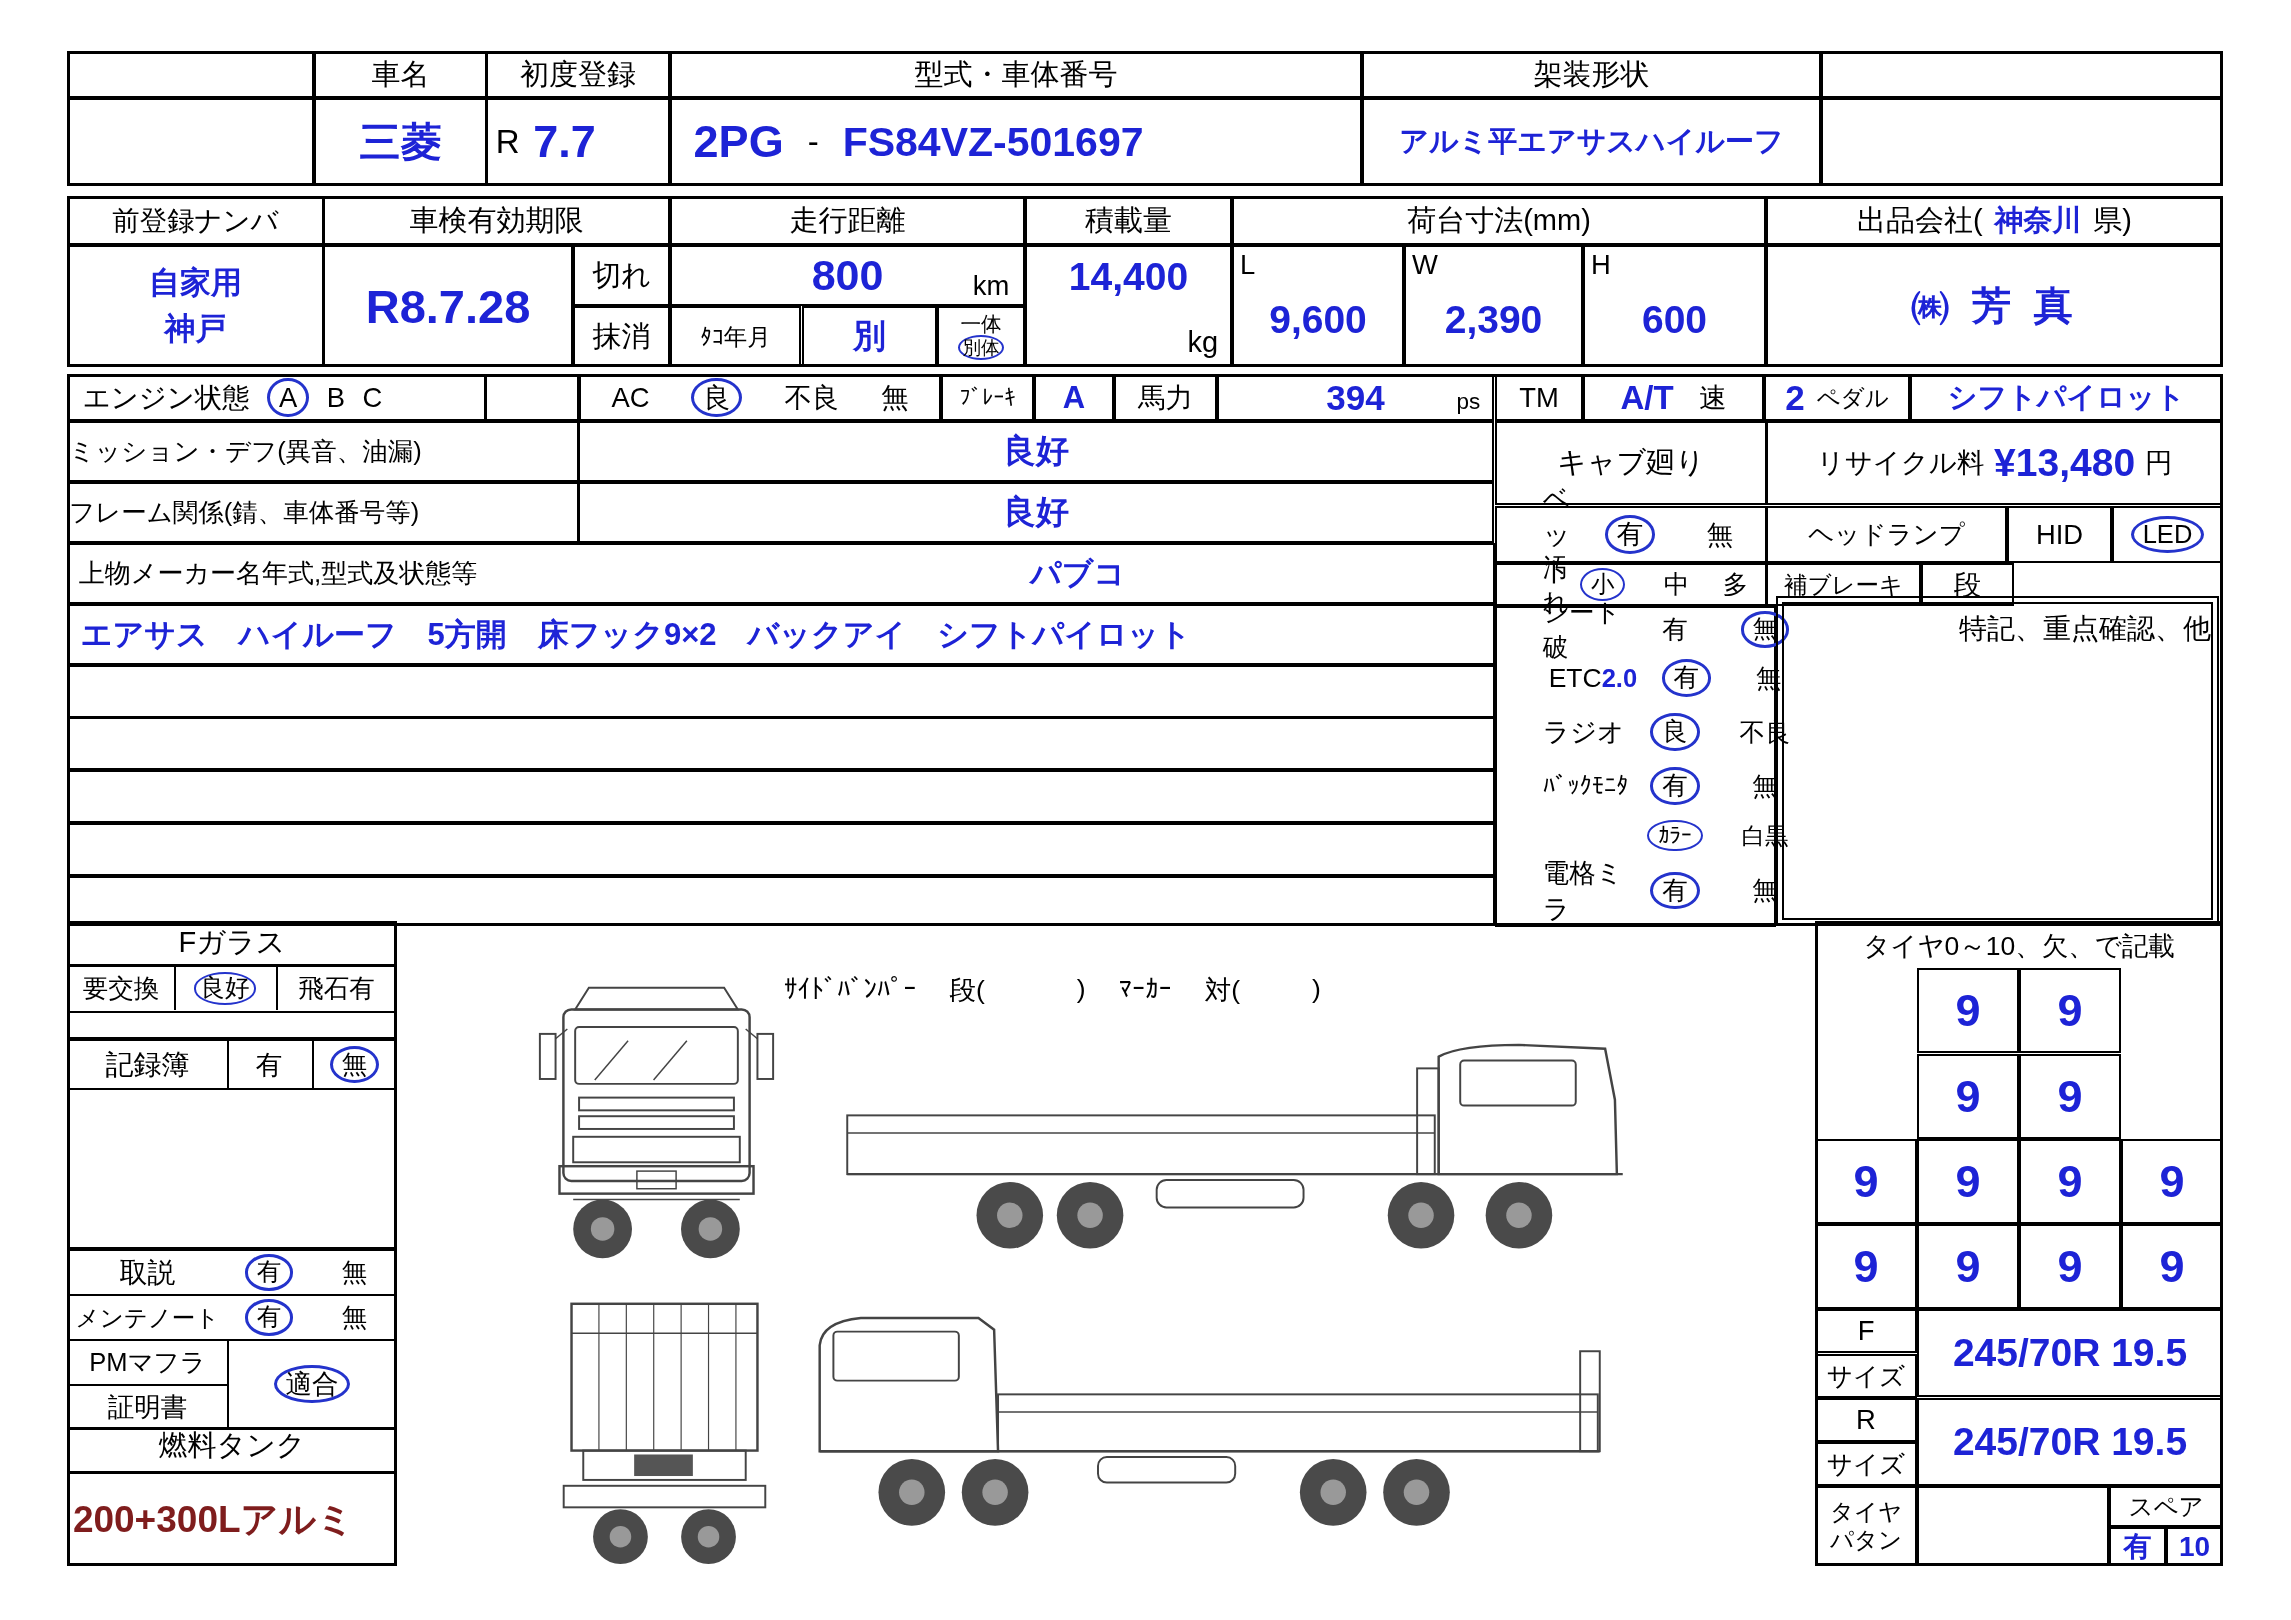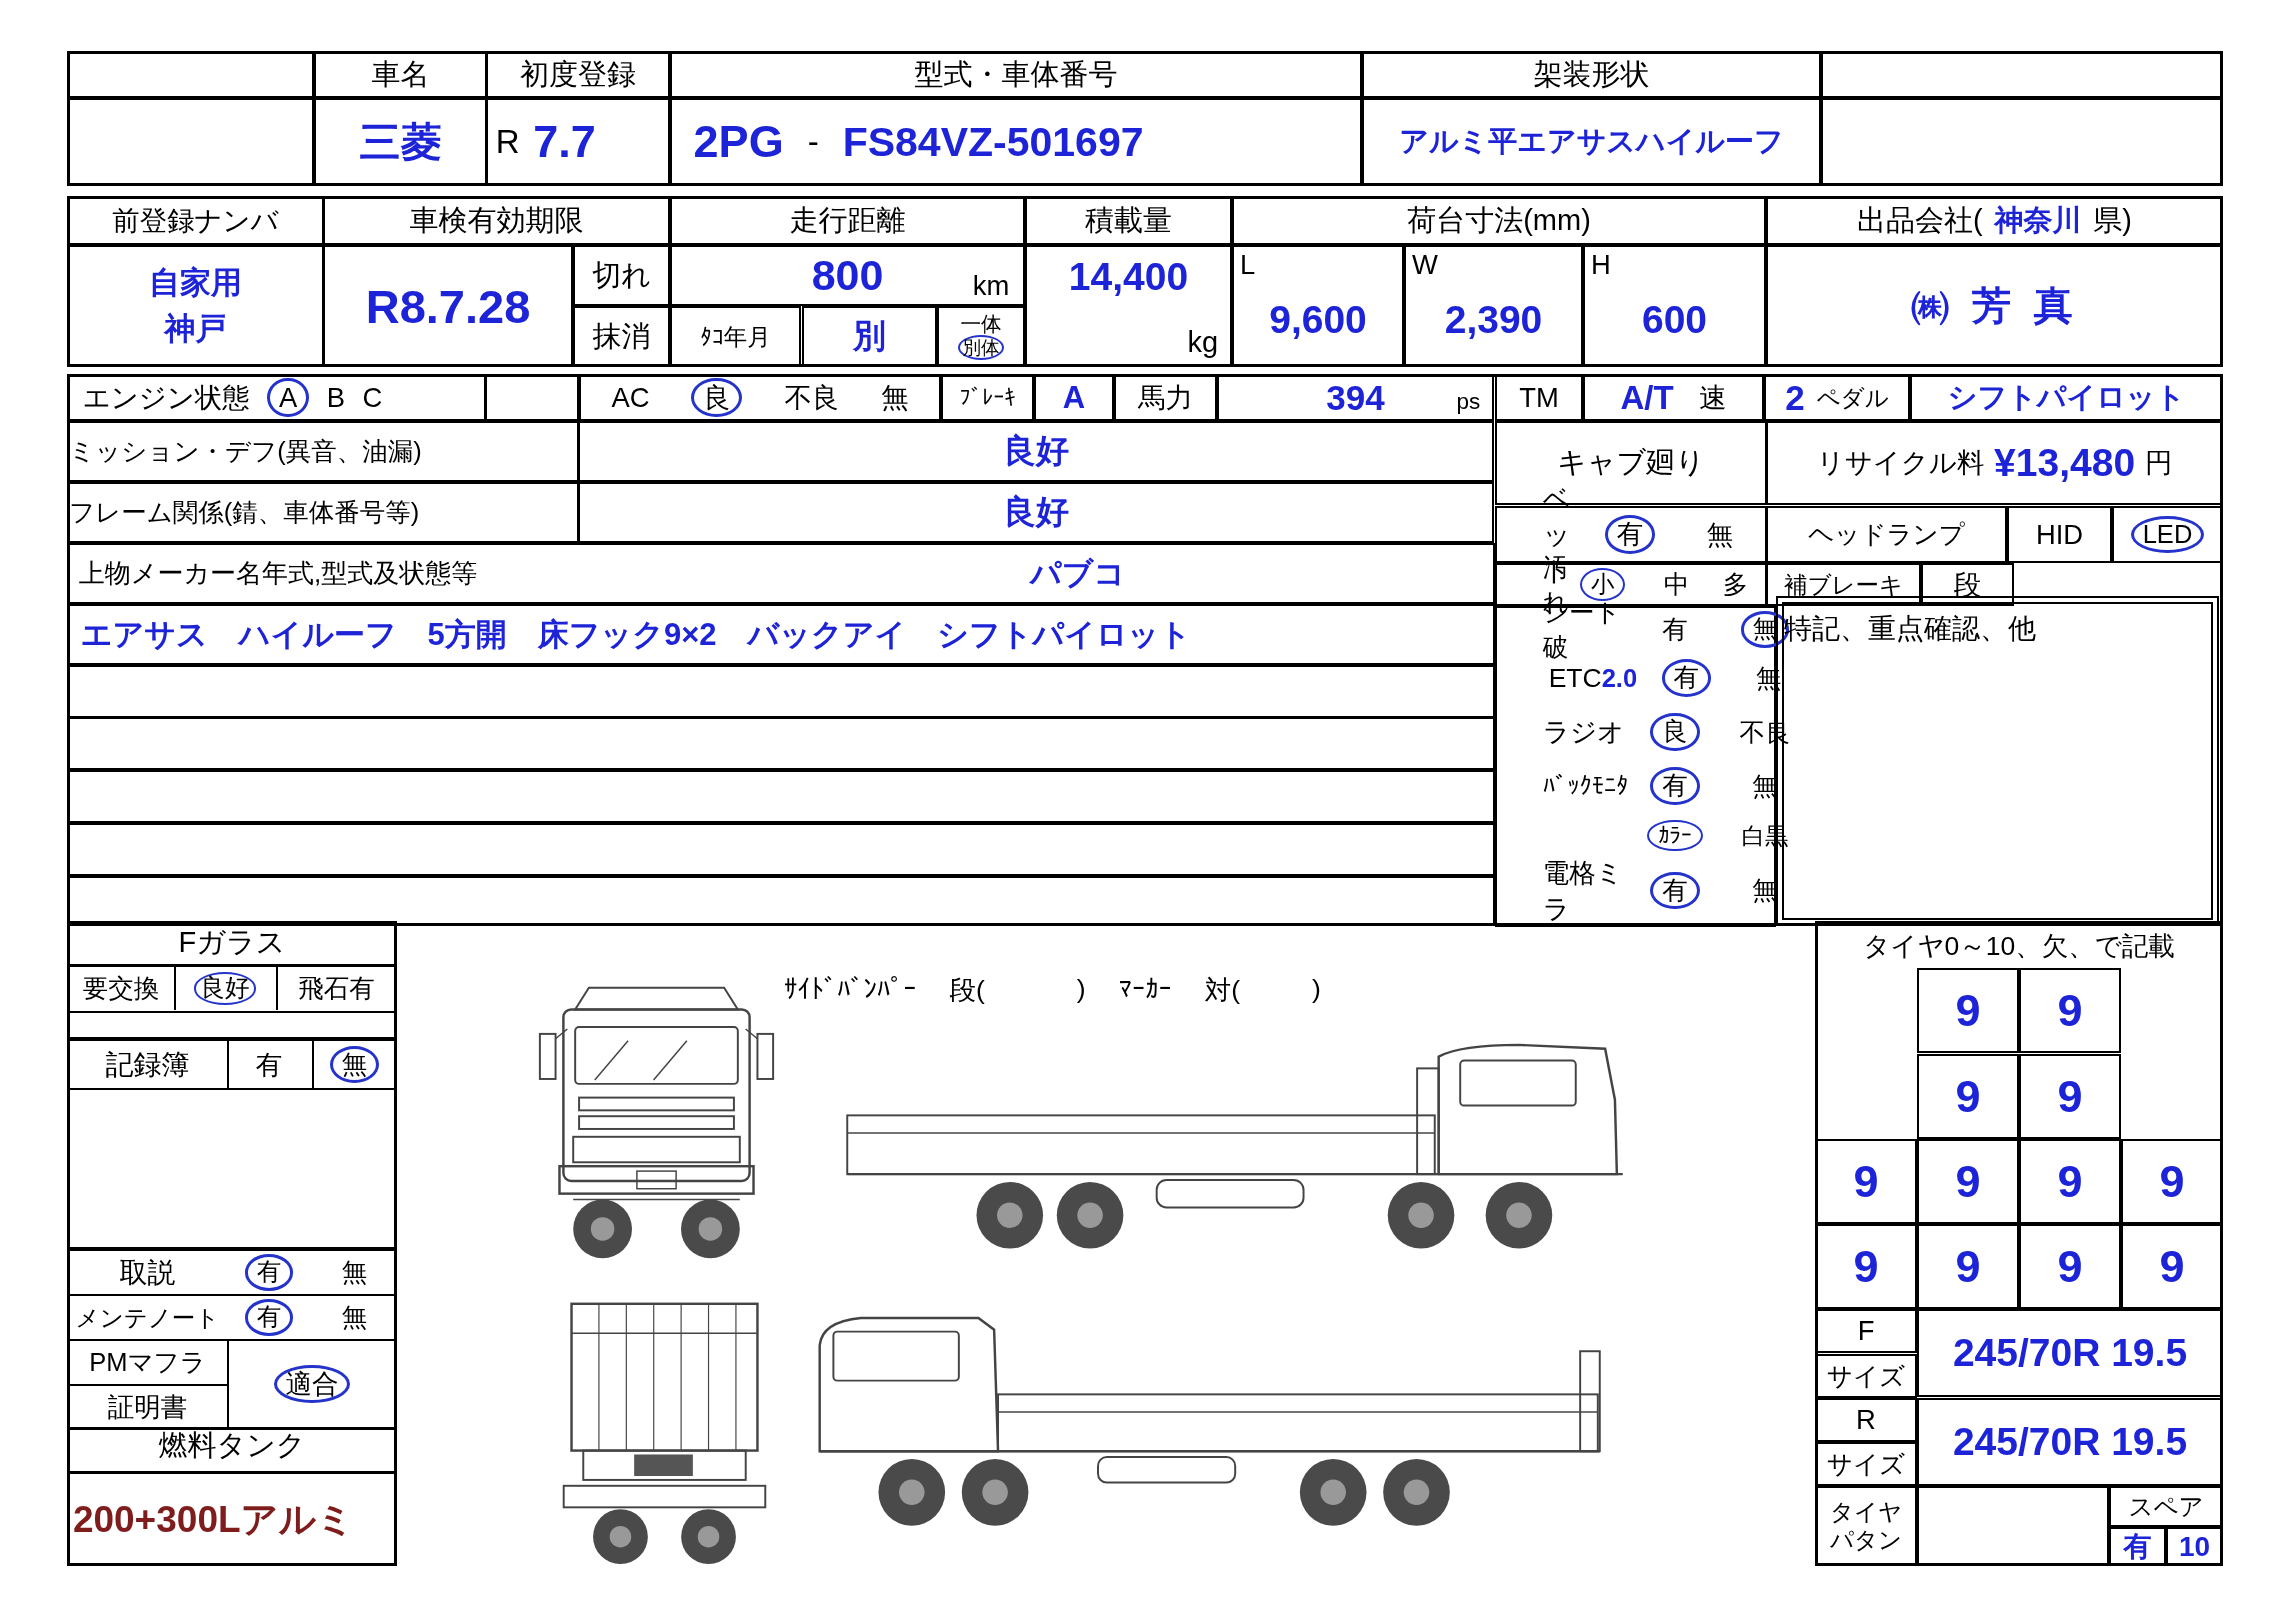--- a/index.html
+++ b/index.html
@@ -213,21 +213,21 @@
       <span class="lab" style="font-size:26.5px">電格ミラ</span>
       <span class="opt">
           <span class="circ" style="font-size:25.5px">有</span>
         </span>
       <span class="opt" style="font-size:25.5px">無</span>
     </div>
   </div>
 
   <div class="abs" style="left:1776px;top:596px;width:443px;height:330px;border:2.9px solid #000;box-sizing:border-box">
     <div style="position:absolute;left:3.9px;top:3.9px;right:3.9px;bottom:3.9px;border:2px solid #000">
-      <div style="text-align:left;font-size:28px;padding-top:5.9px">特記、重点確認、他</div>
+      <div style="text-align:right;font-size:28px;padding-top:5.9px">特記、重点確認、他</div>
     </div>
   </div>
   <div class="frame" style="left:67px;top:374px;width:2156px;height:552px"></div>
 
   <div class="c" style="left:67px;top:921px;width:330px;height:43px;font-size:29px">Fガラス</div>
   <div class="ln" style="left:67px;top:964px;width:330px;height:2.9px"></div>
   <div class="c" style="left:67px;top:967px;width:108px;height:43px;font-size:25.5px">要交換</div>
   <div class="c" style="left:174px;top:967px;width:102px;height:43px">
     <span class="circ" style="font-size:24.5px;border-width:2.9px;padding:0 4.9px">良好</span>
   </div>

